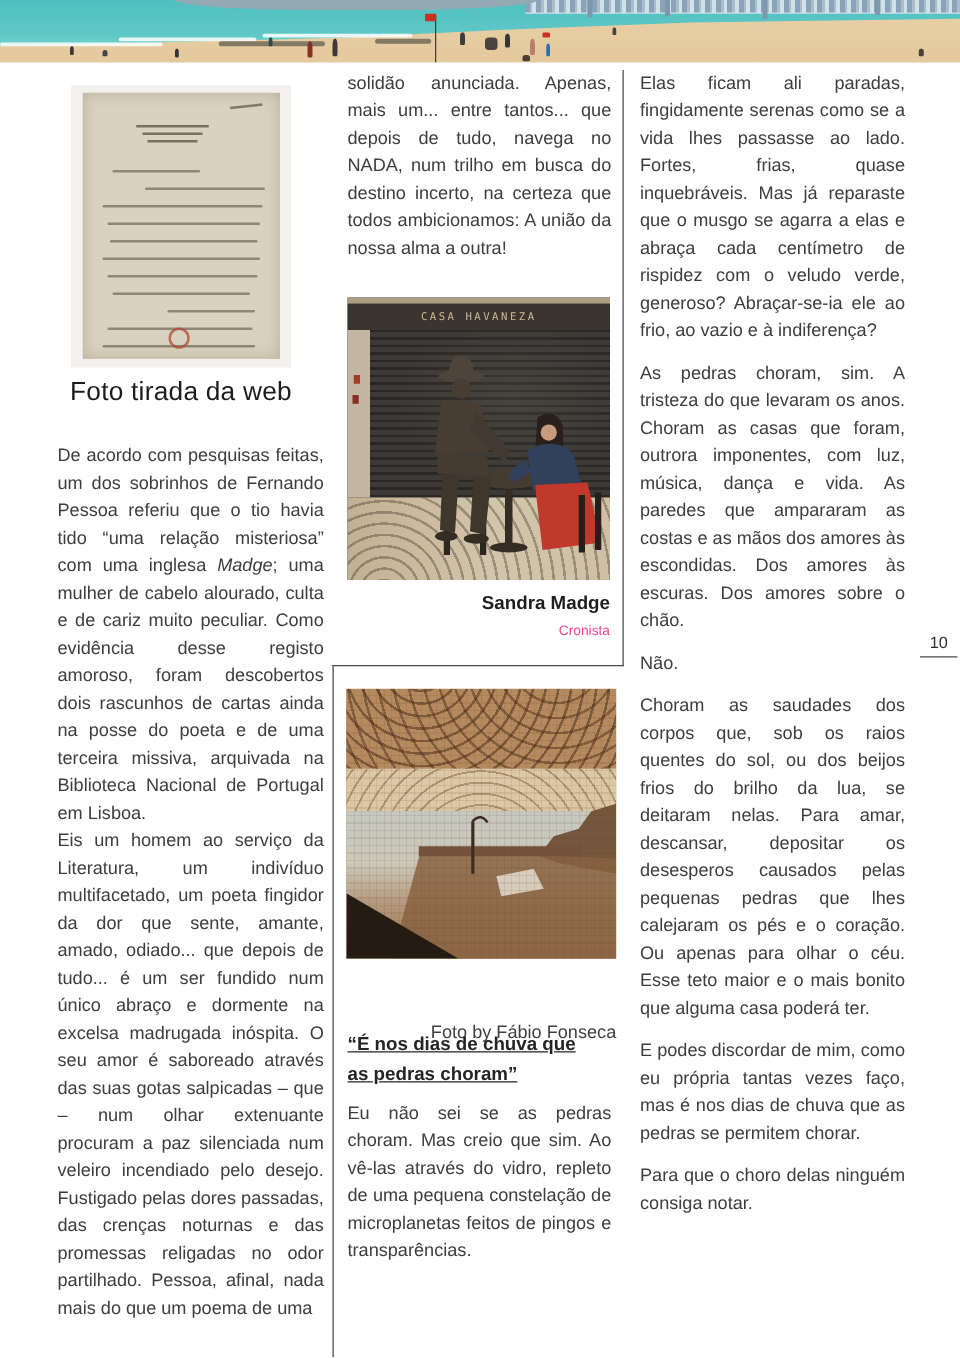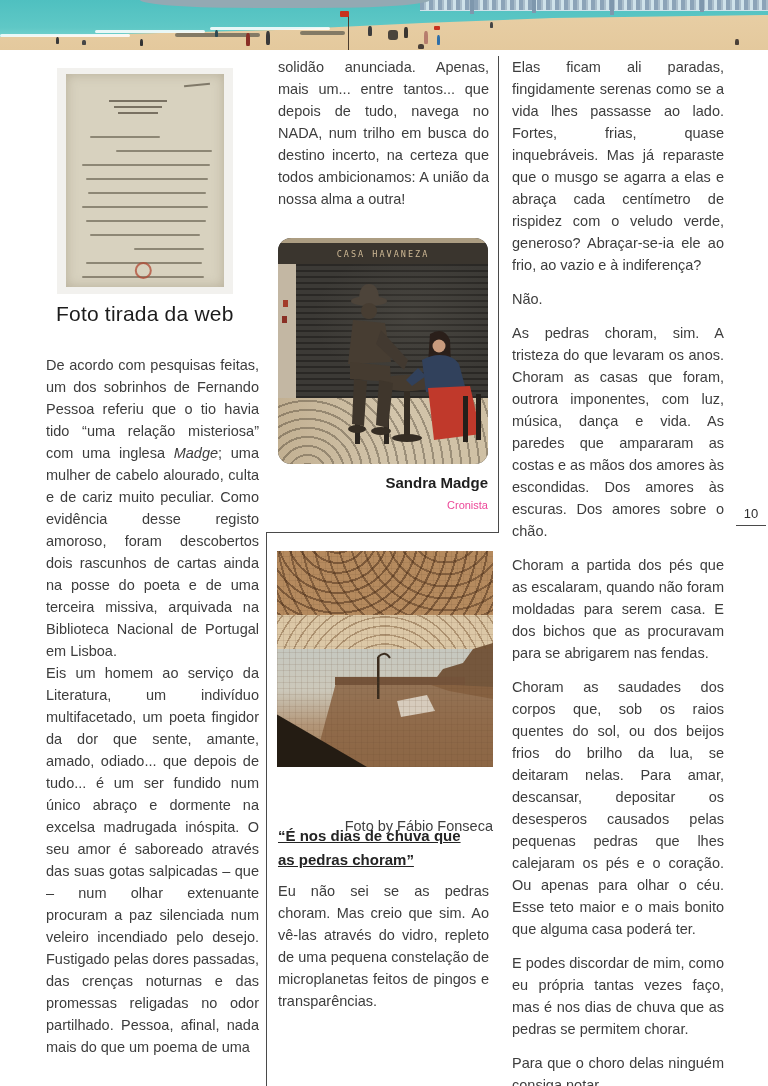--- a/index.html
+++ b/index.html
@@ -45,21 +45,21 @@
          box-shadow:inset 0 0 12px rgba(120,110,85,.35);}
   .lh-block{position:absolute;top:26px;left:0;right:14px;display:flex;flex-direction:column;align-items:center;gap:4px;}
   .lh-block i{display:block;height:2px;background:rgba(70,62,48,.65);}
   .date-squiggle{position:absolute;top:10px;right:14px;width:26px;height:2px;background:rgba(70,62,48,.6);transform:rotate(-6deg);}
   .hand{position:absolute;top:62px;left:16px;right:14px;}
   .hand i{display:block;height:2px;background:rgba(80,72,56,.55);border-radius:1px;margin-bottom:12px;}
   .stamp{position:absolute;bottom:8px;left:50%;width:13px;height:13px;border:2px solid rgba(176,74,52,.75);
          border-radius:50%;transform:translateX(-60%);}
 
   
-  .statue{position:absolute;left:278px;top:238px;width:210px;height:226px;margin:0;overflow:hidden;background:#34322f;border-radius:13px;}
+  .statue{position:absolute;left:278px;top:238px;width:210px;height:226px;margin:0;overflow:hidden;background:#34322f;}
   .awning{position:absolute;left:0;top:0;right:0;height:5px;background:#ac9d82;}
   .signband{position:absolute;left:0;top:5px;right:0;height:21px;background:#3a352e;
             display:flex;align-items:center;justify-content:center;}
   .signband span{font-size:8.5px;letter-spacing:2px;color:#cdb894;font-family:"DejaVu Sans Mono","Liberation Mono",monospace;}
   .shutter{position:absolute;left:18px;top:26px;right:0;height:134px;
            background:repeating-linear-gradient(180deg,#2a2825 0 2px,#3c3a36 2px 6px);}
   .shutter:after{content:"";position:absolute;inset:0;background:radial-gradient(ellipse at 60% 40%,rgba(130,125,112,.16),rgba(0,0,0,0) 60%);}
   .wall{position:absolute;left:0;top:26px;width:18px;height:134px;background:#c3b7a3;}
   .tag{position:absolute;width:5px;height:7px;background:#a33b2a;}
   .floor{position:absolute;left:0;bottom:0;right:0;height:66px;
@@ -223,22 +223,21 @@
     <div class="m-grid"></div>
     <div class="m-wedge"></div>
   </figure>
   <div class="abs cap" style="left:277px;top:770px;width:216px;margin-top:48px;">Foto by Fábio Fonseca</div>
 
   <h3 class="abs qt" style="left:278px;top:824px;width:200px;text-decoration:underline;">“É nos dias de chuva que as pedras choram”</h3>
   <p class="abs body" style="left:278px;top:880px;width:211px;">Eu não sei se as pedras choram. Mas creio que sim. Ao vê-las através do vidro, repleto de uma pequena constelação de microplanetas feitos de pingos e transparências.</p>
 
   <div class="abs rcol" style="left:512px;top:56px;width:212px;">
     <p class="body">Elas ficam ali paradas, fingidamente serenas como se a vida lhes passasse ao lado. Fortes, frias, quase inquebráveis. Mas já reparaste que o musgo se agarra a elas e abraça cada centímetro de rispidez com o veludo verde, generoso? Abraçar-se-ia ele ao frio, ao vazio e à indiferença?</p>
+    <p class="body">As pedras choram, sim. A tristeza do que levaram os anos. Choram as casas que foram, outrora imponentes, com luz, música, dança e vida. As paredes que ampararam as costas e as mãos dos amores às escondidas. Dos amores às escuras. Dos amores sobre o chão.</p>
     <p class="body" style="text-align:left;">Não.</p>
-    <p class="body">As pedras choram, sim. A tristeza do que levaram os anos. Choram as casas que foram, outrora imponentes, com luz, música, dança e vida. As paredes que ampararam as costas e as mãos dos amores às escondidas. Dos amores às escuras. Dos amores sobre o chão.</p>
-    <p class="body">Choram a partida dos pés que as escalaram, quando não foram moldadas para serem casa. E dos bichos que as procuravam para se abrigarem nas fendas.</p>
     <p class="body">Choram as saudades dos corpos que, sob os raios quentes do sol, ou dos beijos frios do brilho da lua, se deitaram nelas. Para amar, descansar, depositar os desesperos causados pelas pequenas pedras que lhes calejaram os pés e o coração. Ou apenas para olhar o céu. Esse teto maior e o mais bonito que alguma casa poderá ter.</p>
     <p class="body">E podes discordar de mim, como eu própria tantas vezes faço, mas é nos dias de chuva que as pedras se permitem chorar.</p>
     <p class="body">Para que o choro delas ninguém consiga notar.</p>
 
   </div>
 
 </div>
 
 </body></html>

